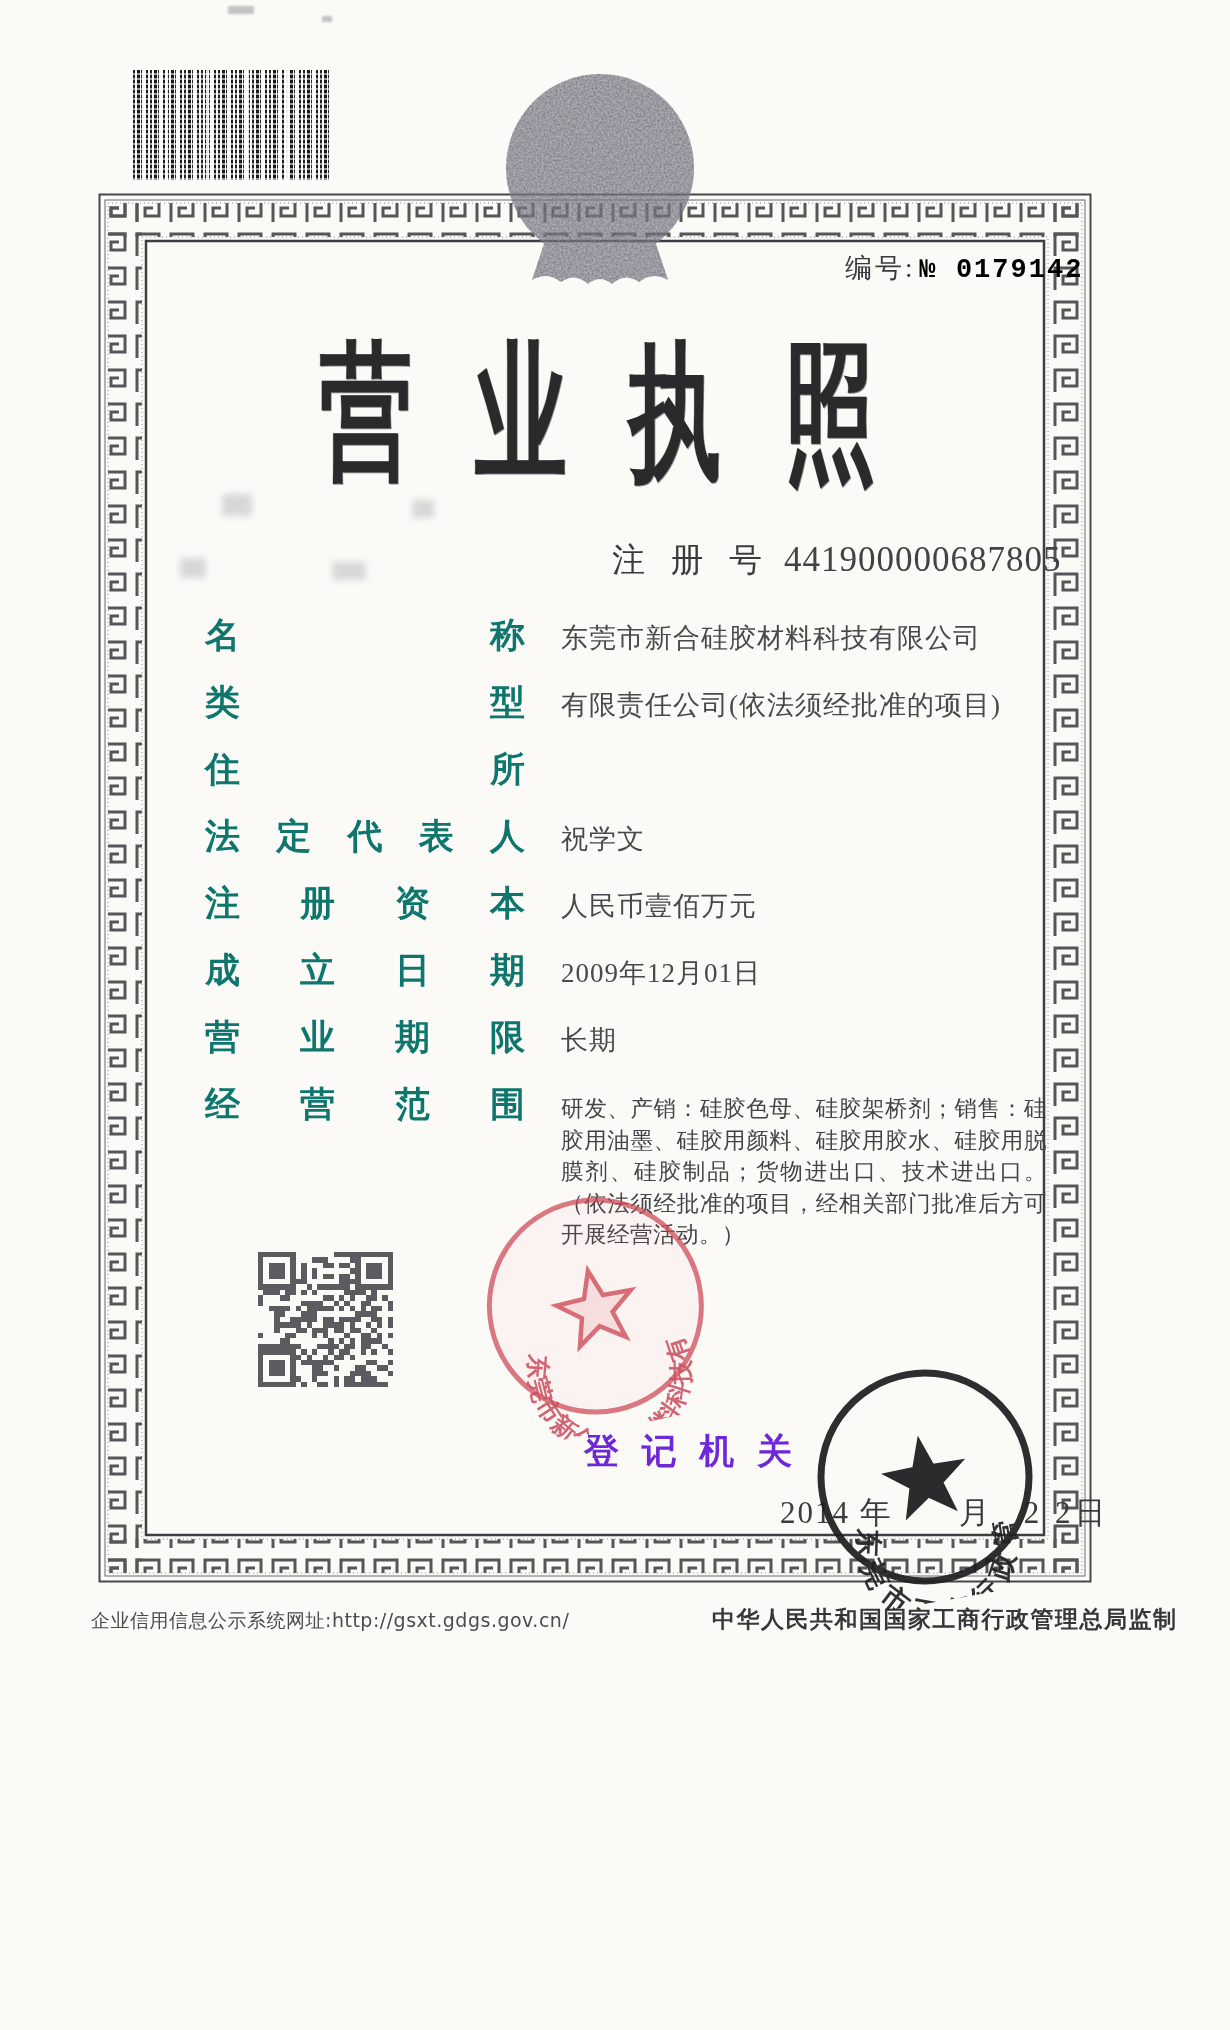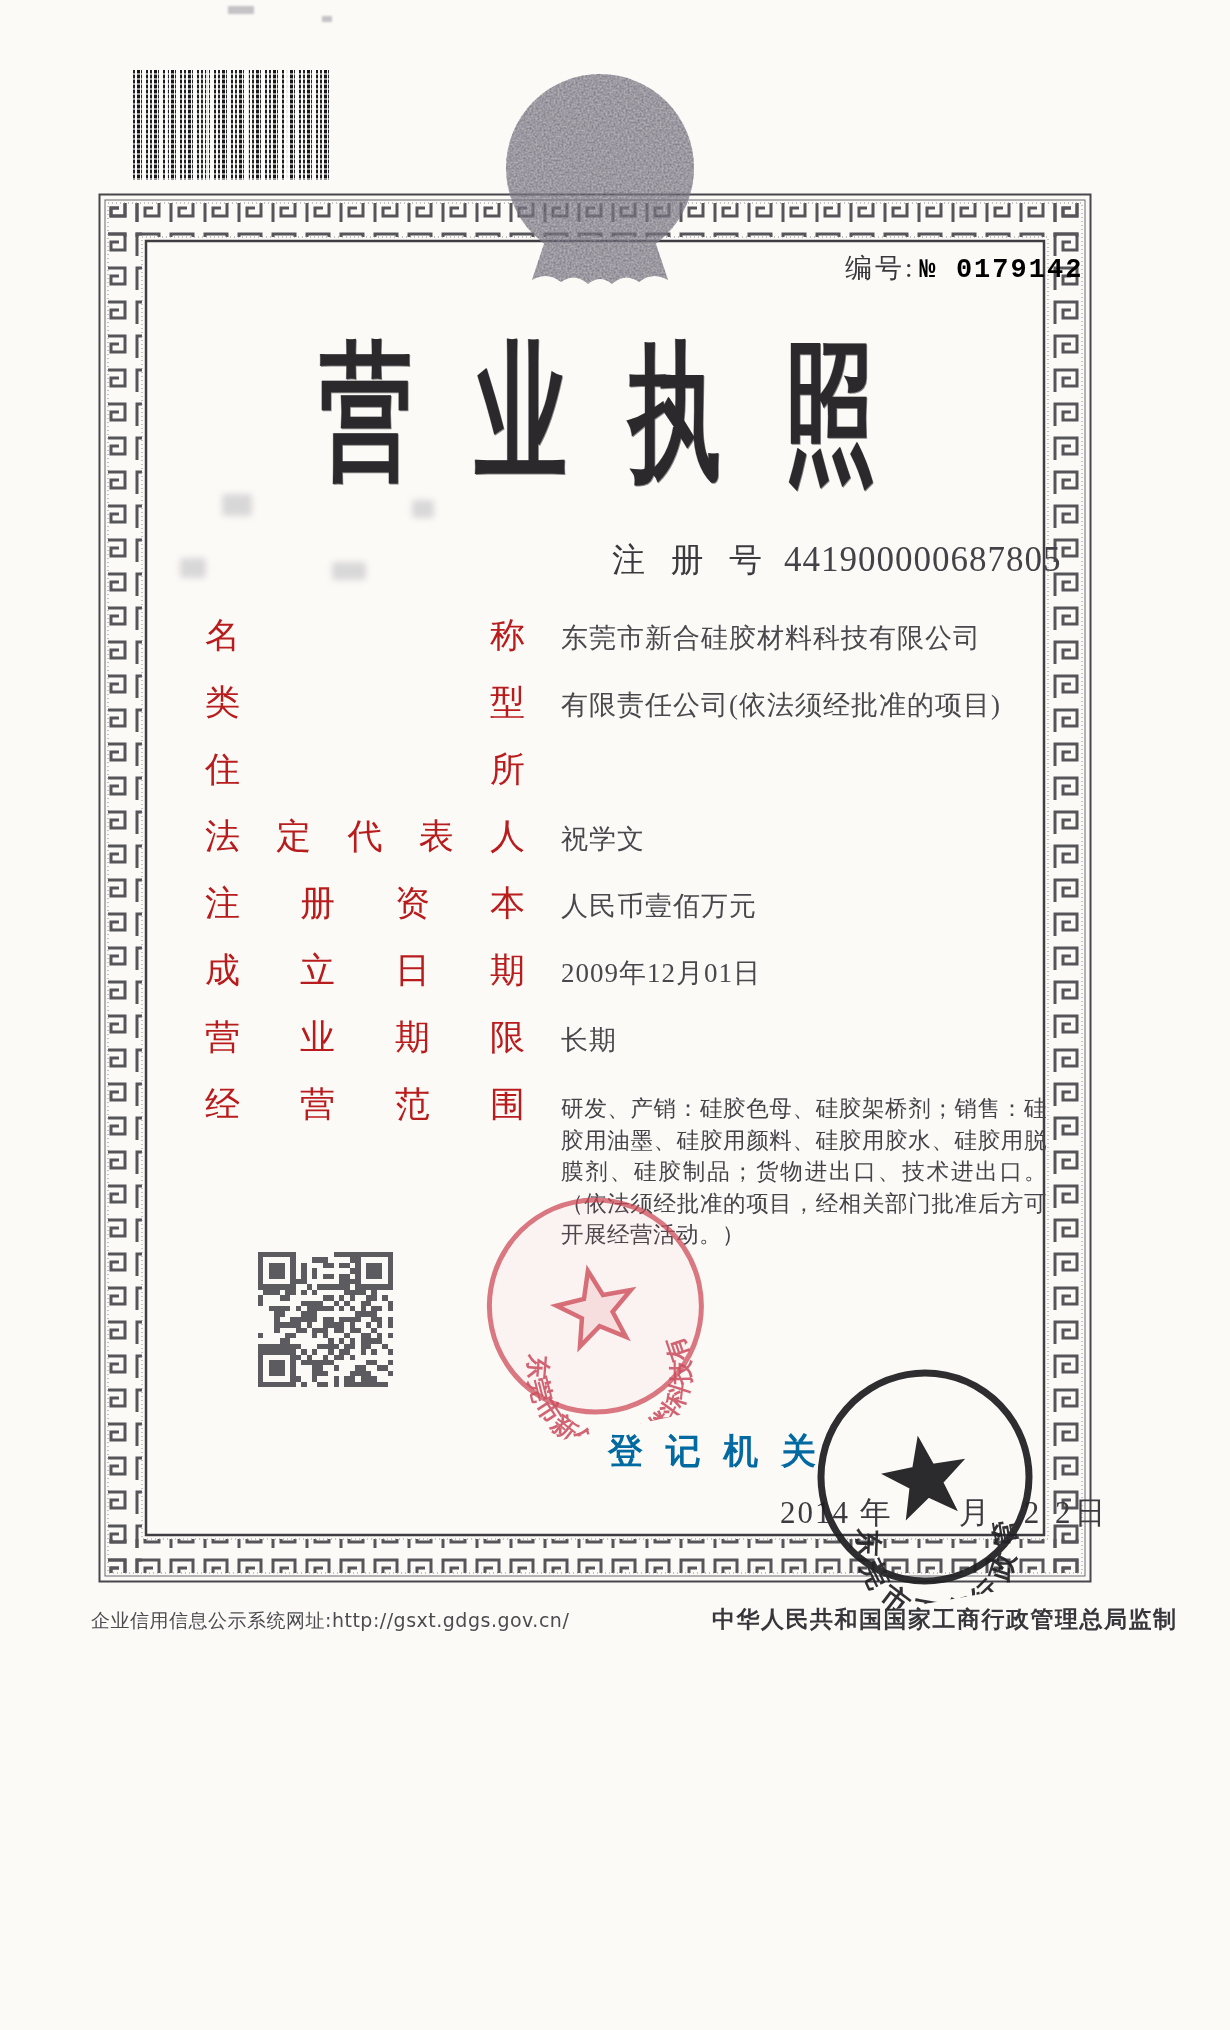--- a/index.html
+++ b/index.html
@@ -46,38 +46,38 @@
 
   
   .regno{left:612px;top:538px;display:flex;align-items:baseline;}
   .regno .rlabel{width:150px;font-size:33px;color:#3c3a3e;text-align:justify;text-align-last:justify;letter-spacing:0;}
   .regno .rvalue{margin-left:22px;font-size:35px;letter-spacing:1px;color:#444247;}
 
   
   .fields{left:205px;top:612px;width:880px;}
   .frow{display:flex;align-items:baseline;min-height:67px;}
   .frow .row-label{
-    width:320px;flex:0 0 320px;font-size:35px;font-weight:400;color:#b91c1c;
+    width:320px;flex:0 0 320px;font-size:35px;font-weight:700;color:#0f766e;
     text-align:justify;text-align-last:justify;
   }
   .frow .row-value{margin-left:36px;font-size:27px;color:#4a484c;letter-spacing:1px;}
   .frow.wrap .row-value{font-size:22.5px;line-height:1.4;width:486px;text-align:justify;letter-spacing:.5px;color:#454348;}
 
   
   .qr{left:258px;top:1252px;width:135px;height:135px;display:grid;
       grid-template-columns:repeat(25,1fr);grid-template-rows:repeat(25,1fr);opacity:.82;}
   .qr div{background:transparent;}
   .qr div.d{background:#3a3a40;}
 
   
   .red-seal{left:468px;top:1188px;transform:rotate(-12deg);opacity:.9;}
   .black-seal{left:800px;top:1352px;transform:rotate(-10deg);opacity:.93;z-index:6;}
 
   
-  .registrar{left:608px;top:1428px;width:208px;font-size:35px;font-weight:700;color:#0369a1;
+  .registrar{left:584px;top:1428px;width:208px;font-size:35px;font-weight:700;color:#6d28d9;
              text-align:justify;text-align-last:justify;}
   .dateline{left:780px;top:1492px;font-size:31px;color:#3d3b3f;display:flex;align-items:baseline;}
   .dateline .y{letter-spacing:2px;}
   .dateline .m{margin-left:66px;}
   .dateline .d{margin-left:34px;letter-spacing:4px;}
 
   
   .footer-left{left:91px;top:1608px;font-size:19px;color:#4c4c50;
                font-family:"DejaVu Sans","Liberation Sans",sans-serif;letter-spacing:.5px;}
   .footer-right{left:712px;top:1604px;font-size:23px;font-weight:700;color:#37373b;letter-spacing:1.5px;}

